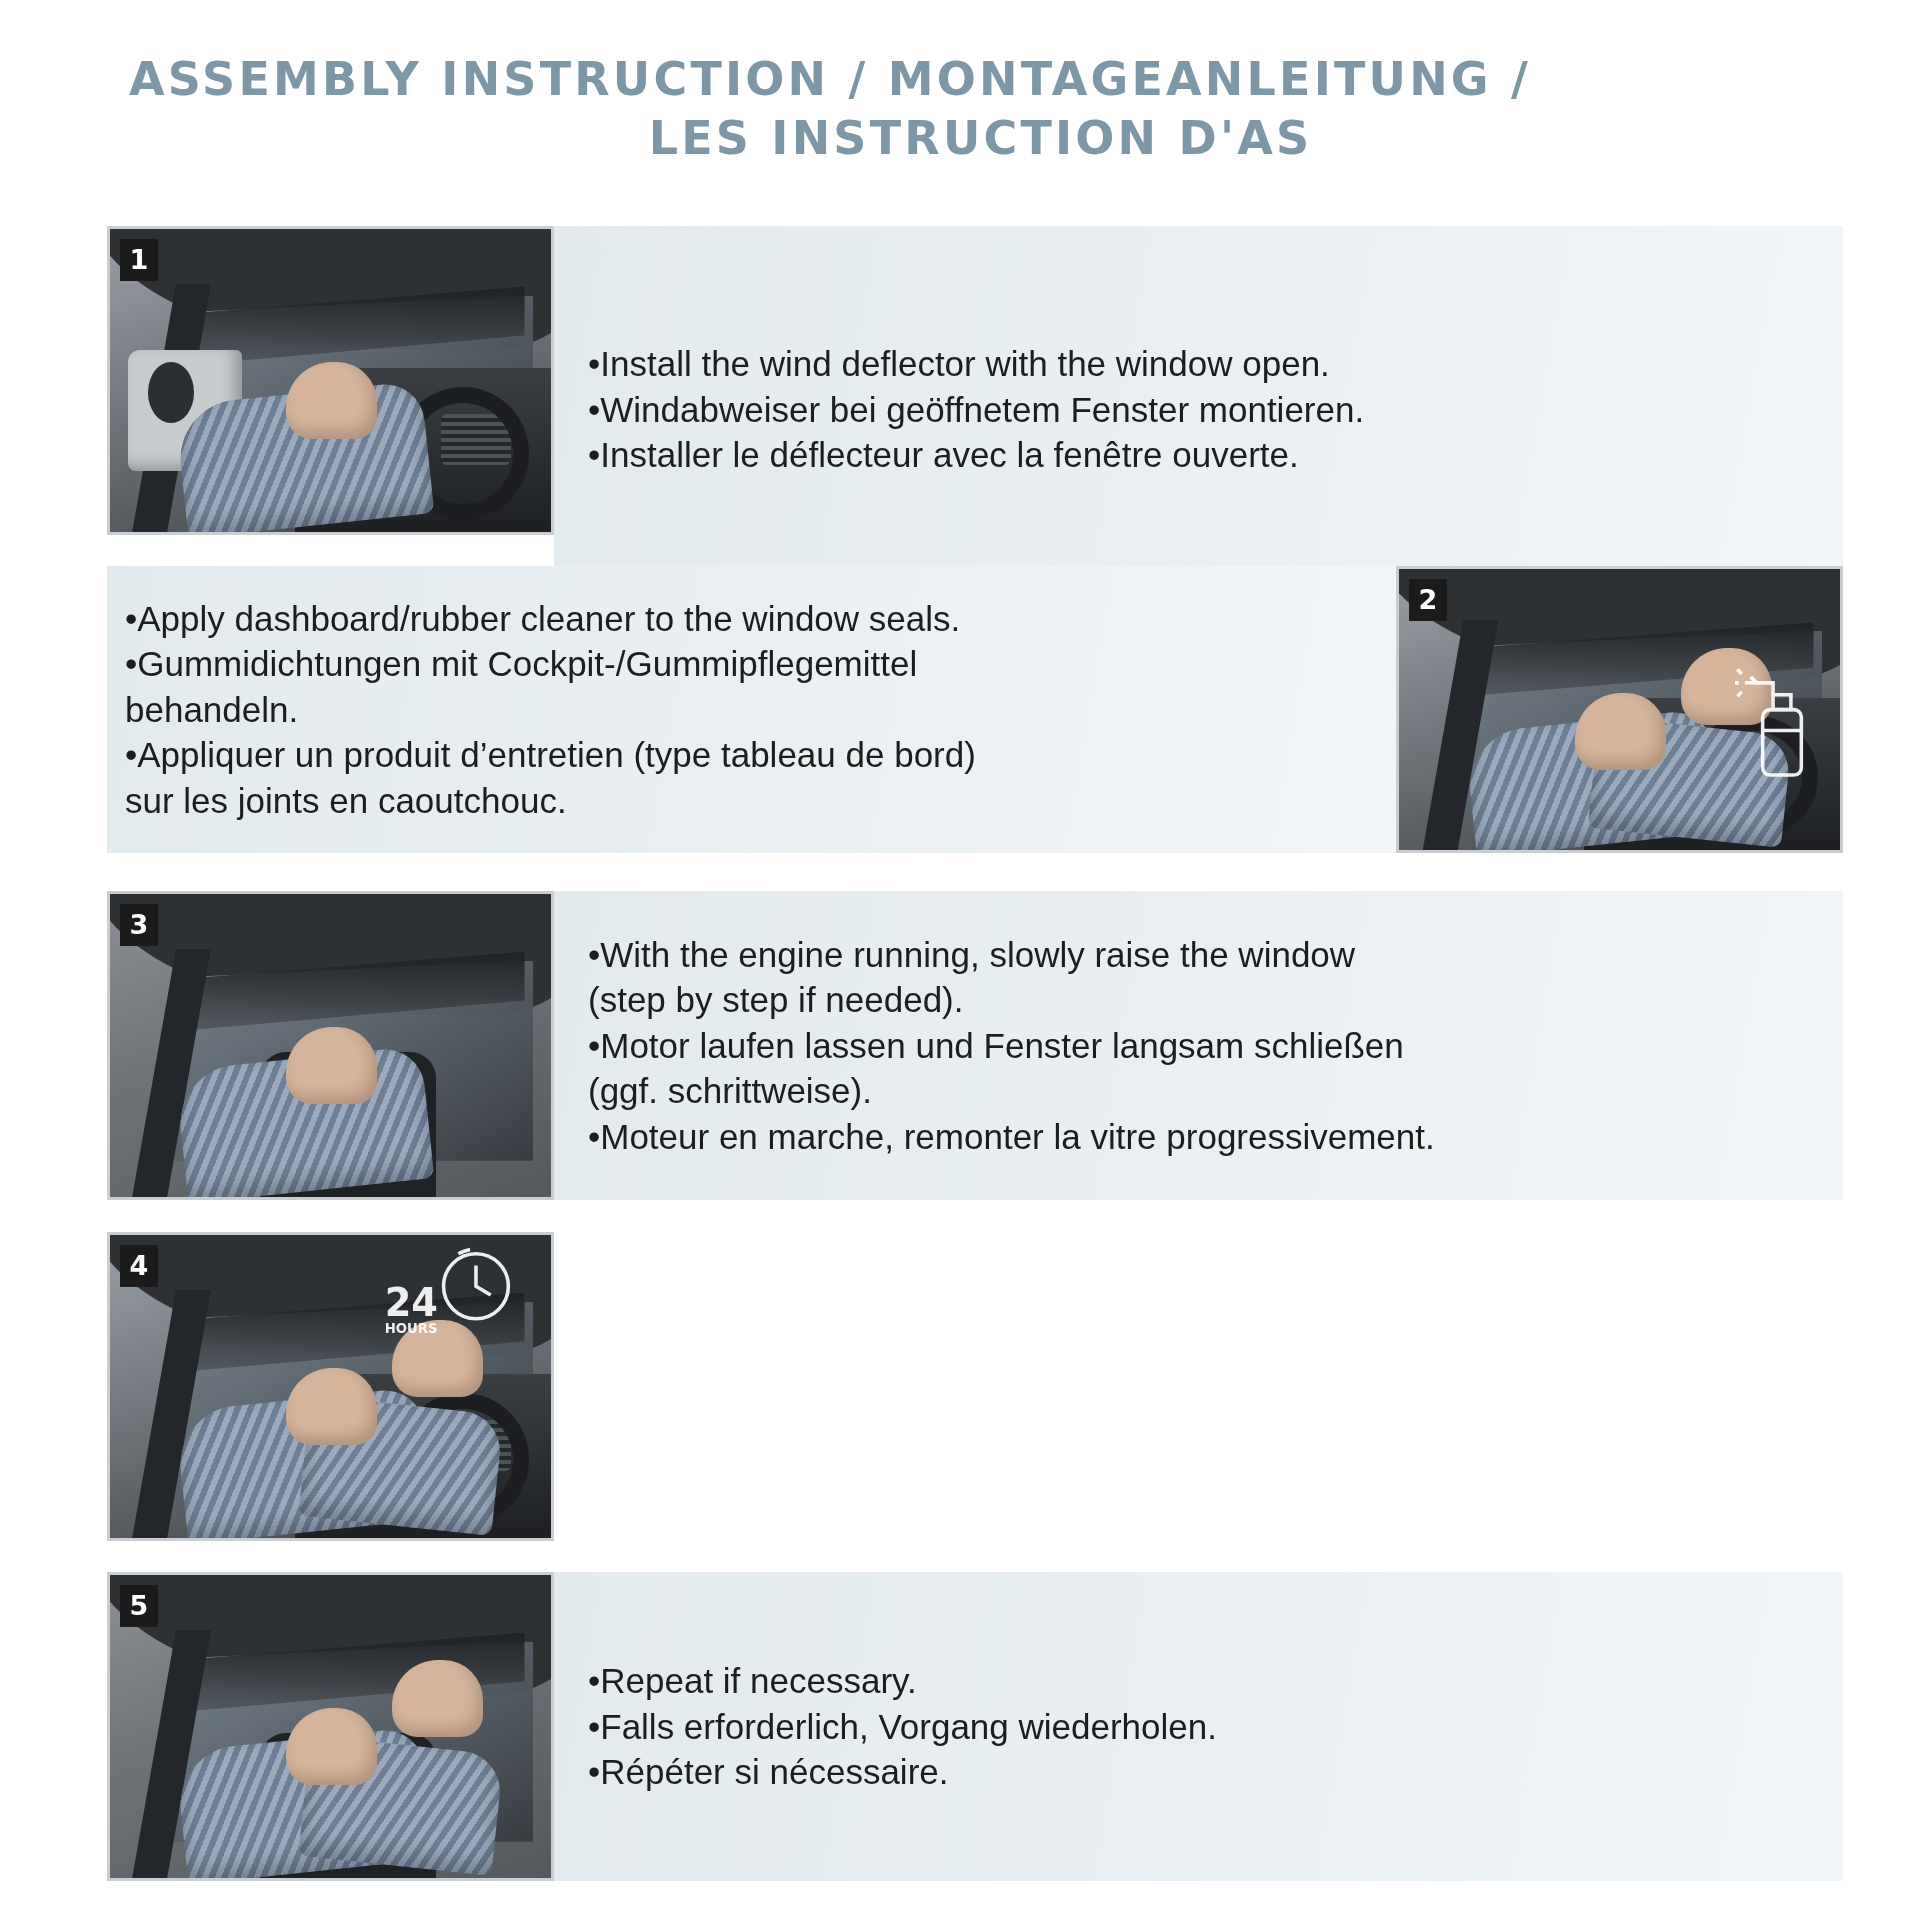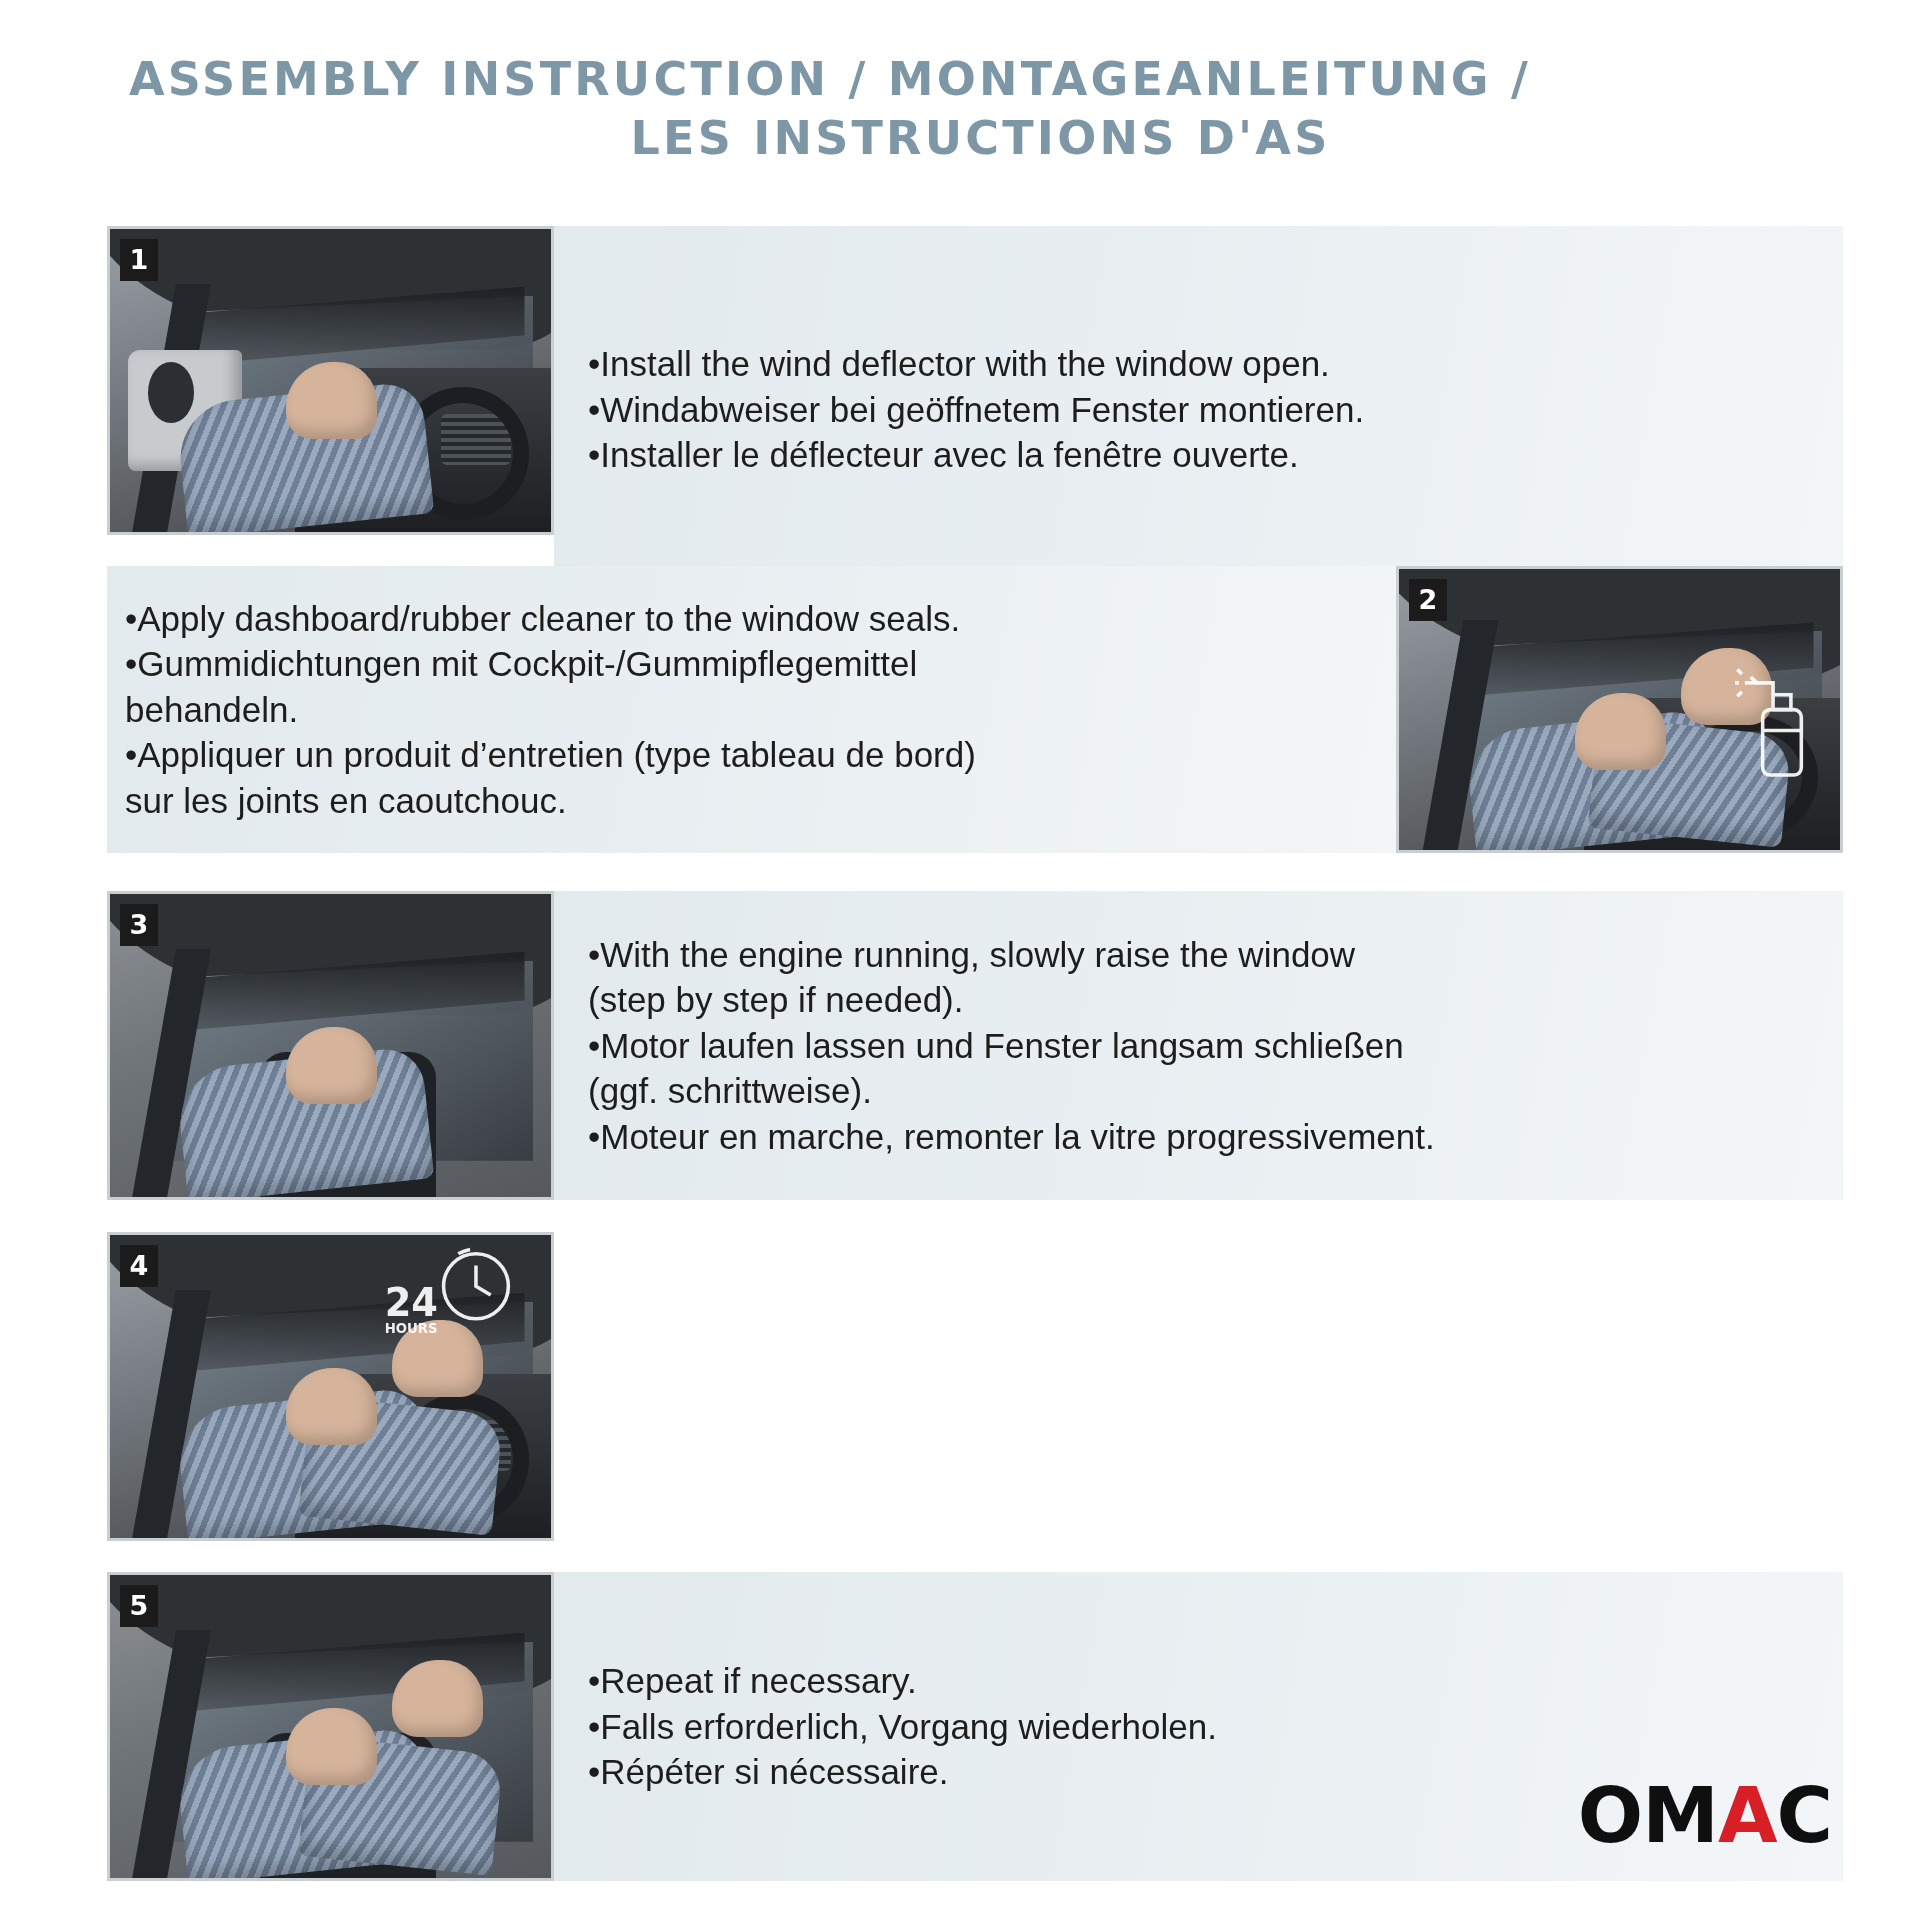--- a/index.html
+++ b/index.html
@@ -277,21 +277,21 @@
   .logo .a { color: #d81f26; }
   .logo .c { color: #0f0f0f; }
 </style>
 </head>
 <body>
 
 <div class="page">
 
   <div class="title-block">
     <div class="title-line l1">ASSEMBLY INSTRUCTION / MONTAGEANLEITUNG /</div>
-    <div class="title-line l2">LES INSTRUCTIONS D'AS</div>
+    <div class="title-line l2">LES INSTRUCTION D'AS</div>
   </div>
 
   <div class="row" id="row1">
     <div class="photo">
       <div class="scene interior">
         <div class="sky"></div>
         <div class="roofline"></div>
         <div class="windowglass"></div>
         <div class="deflector"></div>
         <div class="pillar"></div>
@@ -415,18 +415,15 @@
       </div>
       <div class="badge">5</div>
     </div>
     <div class="textbox">
       <p>•Repeat if necessary.
 •Falls erforderlich, Vorgang wiederholen.
 •Répéter si nécessaire.</p>
     </div>
   </div>
 
-  <div class="logo">
-    <span class="o">O</span><span class="m">M</span><span class="a">A</span><span class="c">C</span>
-  </div>
 
 </div>
 
 
 </body></html>

